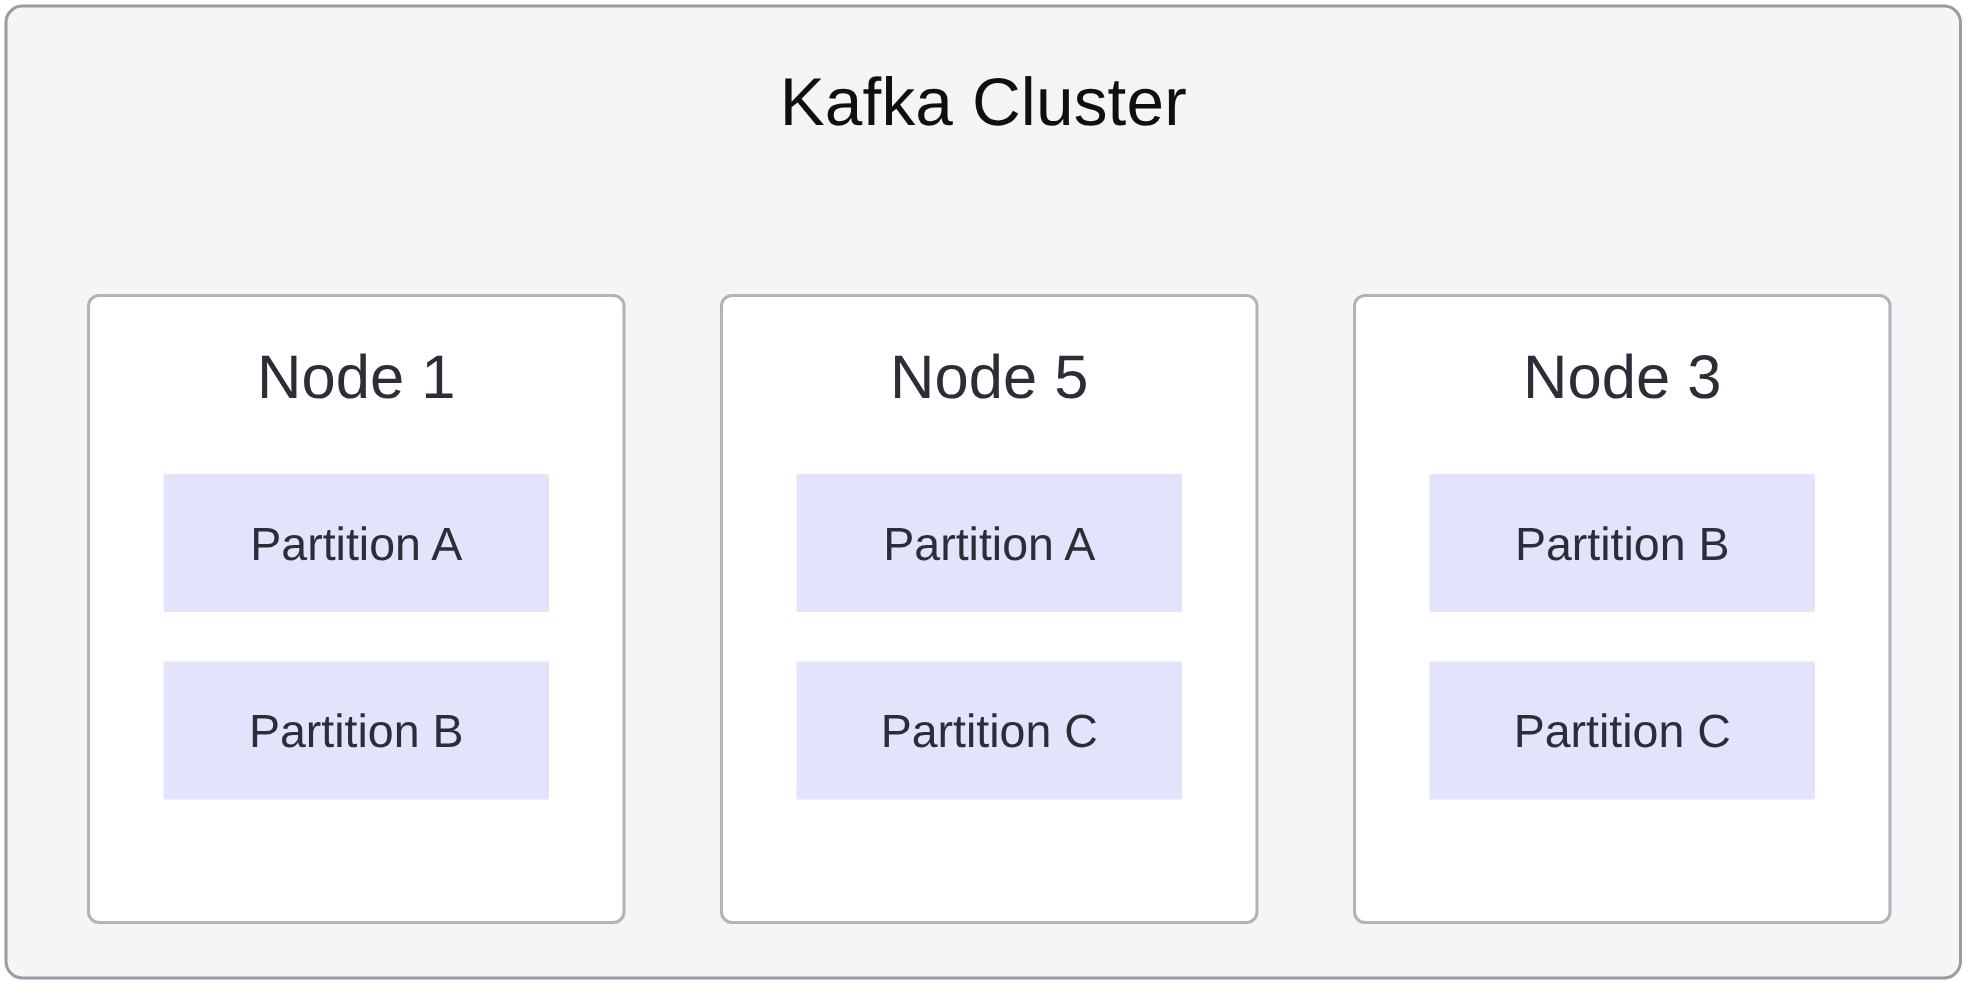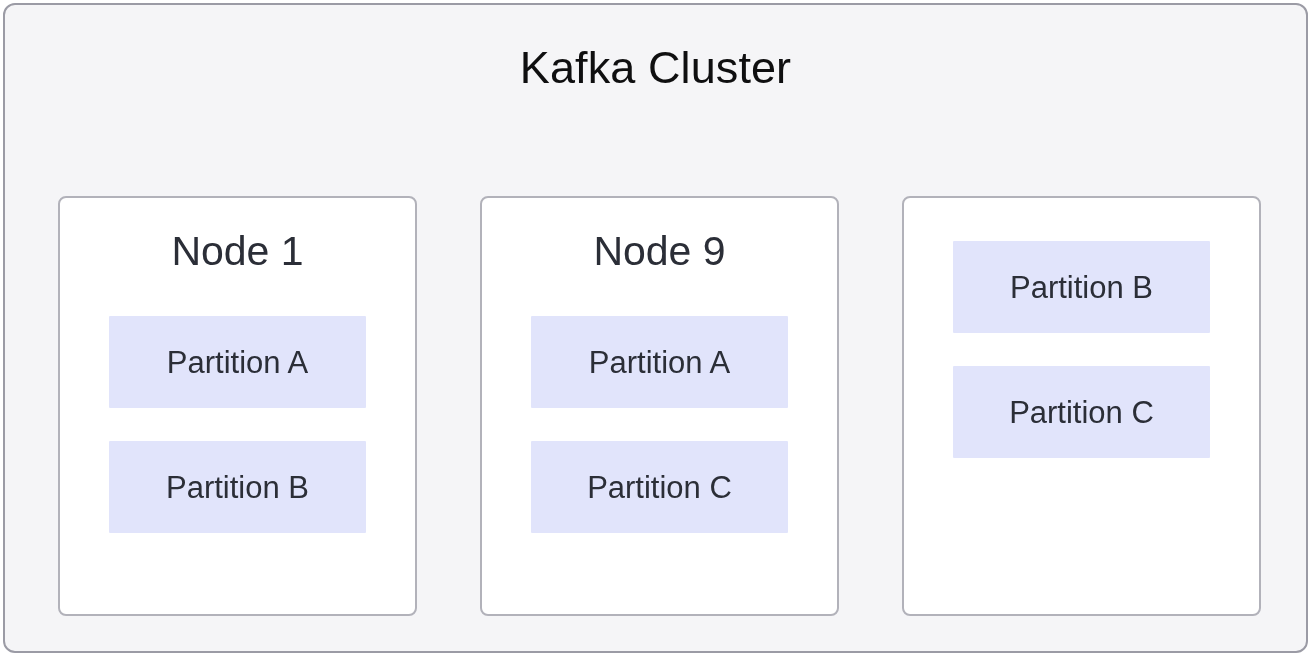--- a/index.html
+++ b/index.html
@@ -119,28 +119,29 @@
 
       <div class="node-card">
         <div class="node-title">Node 1</div>
         <div class="partition-list">
           <div class="partition-pill">Partition A</div>
           <div class="partition-pill">Partition B</div>
         </div>
       </div>
 
       <div class="node-card">
-        <div class="node-title">Node 9</div>
+        <div class="node-title">Node 5</div>
         <div class="partition-list">
           <div class="partition-pill">Partition A</div>
           <div class="partition-pill">Partition C</div>
         </div>
       </div>
 
       <div class="node-card">
+        <div class="node-title">Node 3</div>
         <div class="partition-list">
           <div class="partition-pill">Partition B</div>
           <div class="partition-pill">Partition C</div>
         </div>
       </div>
 
     </div>
   </div>
 </div>
 

